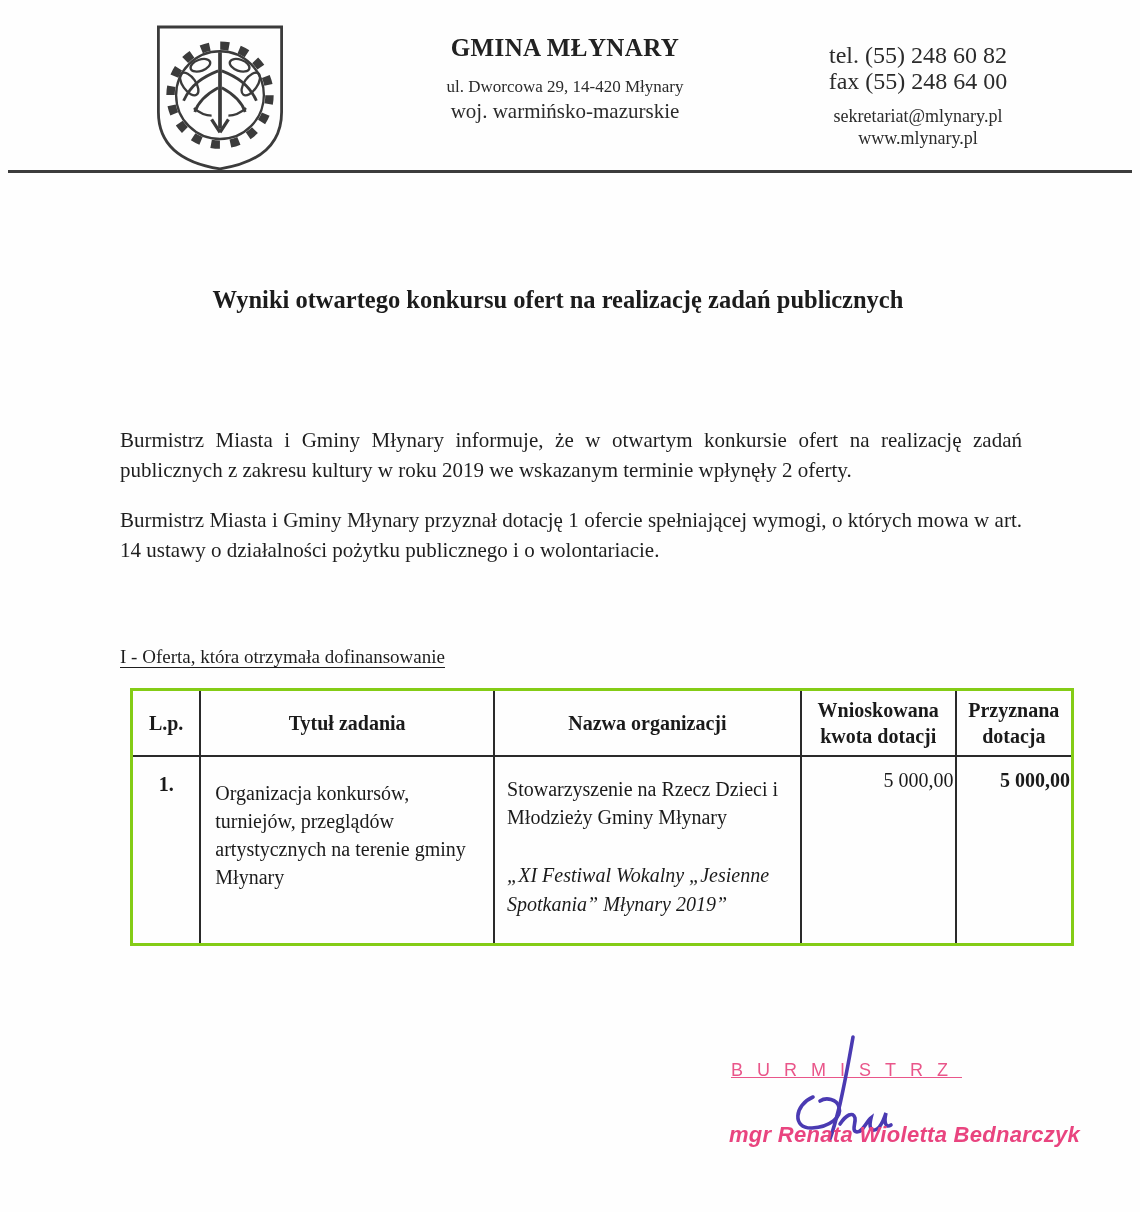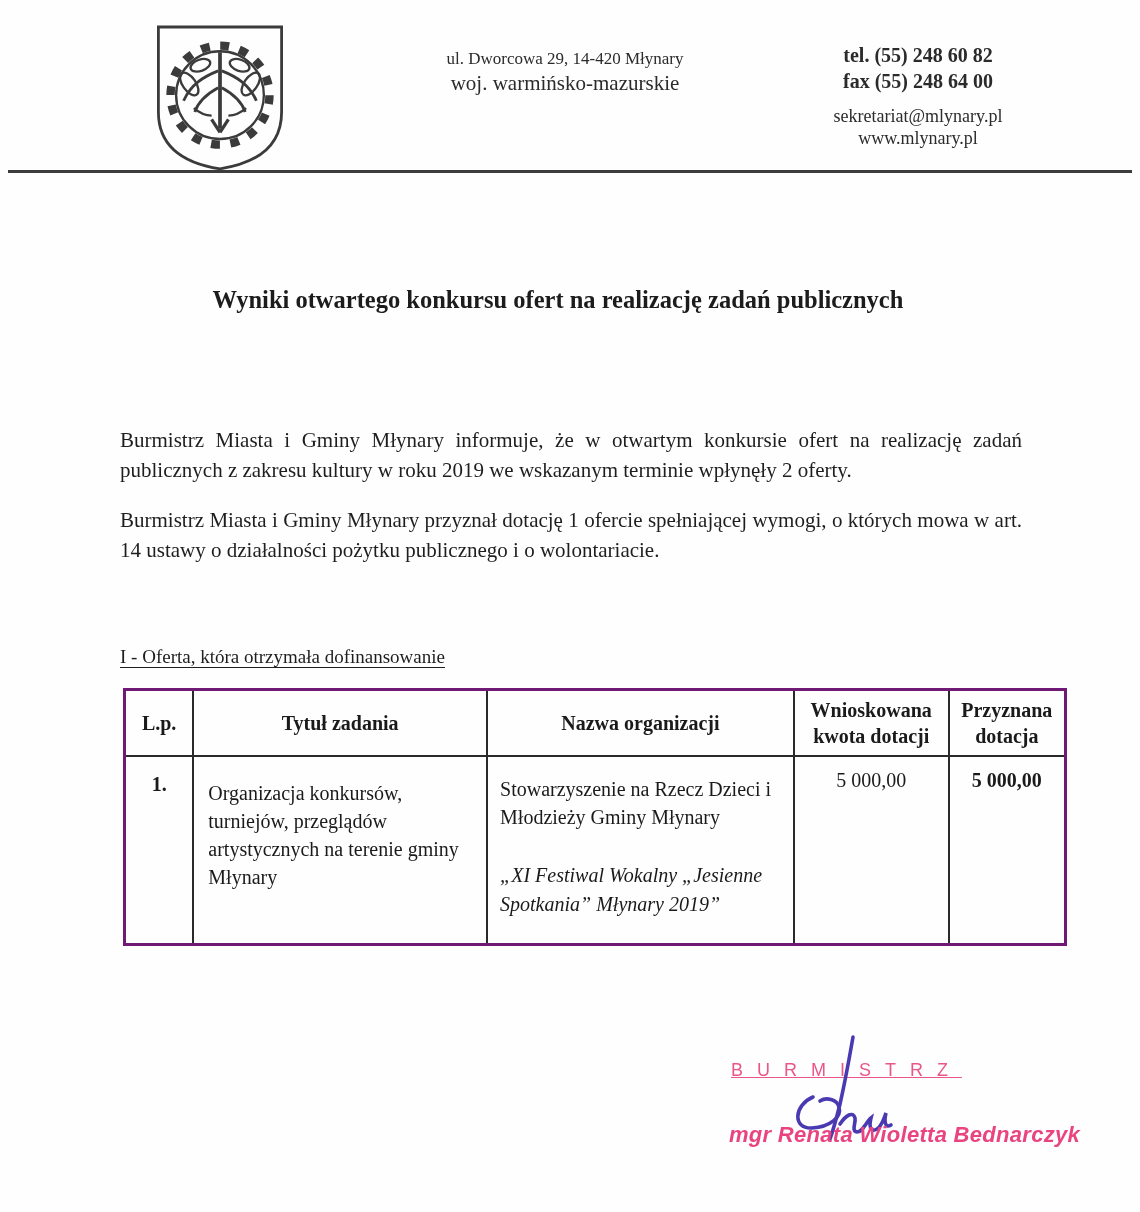--- a/index.html
+++ b/index.html
@@ -13,48 +13,48 @@
   .abs{position:absolute;}
 
   
   .logo{left:150px;top:22px;width:140px;height:150px;}
   .head-center{left:335px;top:34px;width:460px;text-align:center;color:#2b2b2b;}
   .org-name{font-size:25px;font-weight:bold;letter-spacing:.4px;color:#222;}
   .addr1{font-size:17px;margin-top:15px;}
   .addr2{font-size:21px;margin-top:2px;}
   .regon-row{margin-top:14px;font-size:19.5px;display:flex;justify-content:center;gap:14px;}
   .head-right{left:808px;top:42px;width:220px;text-align:center;color:#2b2b2b;}
-  .tel,.fax{font-size:20px;line-height:26px;font-weight:bold;}
+  .tel,.fax{font-size:24px;line-height:26px;}
   .email{font-size:18px;margin-top:11px;line-height:22px;}
   .www{font-size:18px;line-height:22px;}
   .rule{left:8px;top:170px;width:1124px;height:2.5px;background:#3c3c3c;}
 
   
   .doc-title{left:0;top:283px;width:1116px;text-align:center;
     font-size:24.5px;font-weight:bold;line-height:34px;color:#1c1c1c;}
   .para{left:120px;width:902px;font-size:21px;line-height:30px;
     text-align:justify;color:#1e1e1e;}
   .para1{top:425px;}
   .para2{top:505px;}
   .section-heading{left:120px;top:646px;font-size:19px;color:#1e1e1e;
     text-decoration:underline;text-underline-offset:4px;}
 
   
   .grant-table{left:123px;top:688px;width:944px;border-collapse:collapse;
     font-size:20px;color:#1a1a1a;}
   .grant-table th,.grant-table td{border:2px solid #2a2a2a;}
-  .grant-table{border:3px solid #701a75;}
+  .grant-table{border:3px solid #84cc16;margin-left:7px;}
   .grant-table th{font-weight:bold;text-align:center;vertical-align:middle;
     padding:6px 4px;line-height:26px;height:50px;}
   .grant-table td{vertical-align:top;}
   td.cell-lp{text-align:center;font-weight:bold;padding-top:16px;}
   td.cell-task{font-weight:normal;padding:22px 14px 0 14px;line-height:28px;}
   td.cell-org{padding:18px 14px 0 12px;line-height:28px;}
   .project-name{font-style:italic;margin-top:30px;line-height:29px;}
-  td.cell-amount{text-align:center;padding-top:12px;}
+  td.cell-amount{text-align:right;padding-top:12px;}
   td.cell-amount.granted{font-weight:bold;}
   .body-row{height:188px;}
 
   
   .sig-role{left:731px;top:1060px;font-family:"Liberation Sans",sans-serif;
     font-size:18px;letter-spacing:14px;color:#e9568a;text-decoration:underline;}
   .sig-scribble{left:789px;top:1034px;width:112px;height:112px;}
   .sig-name{left:729px;top:1122px;font-family:"Liberation Sans",sans-serif;
     font-style:italic;font-weight:700;font-size:22px;color:#e9447f;letter-spacing:.3px;}
 </style>
@@ -72,20 +72,21 @@
     <path d="M73 70 C62 76 52 84 48 96 M77 70 C88 76 98 84 102 96" stroke-width="3"></path>
     <ellipse cx="42" cy="66" rx="7" ry="14" transform="rotate(-35 42 66)" stroke-width="2.5"></ellipse>
     <ellipse cx="108" cy="66" rx="7" ry="14" transform="rotate(35 108 66)" stroke-width="2.5"></ellipse>
     <ellipse cx="54" cy="46" rx="11" ry="6" transform="rotate(-20 54 46)" stroke-width="2.5"></ellipse>
     <ellipse cx="96" cy="46" rx="11" ry="6" transform="rotate(20 96 46)" stroke-width="2.5"></ellipse>
     <path d="M47 92 C54 98 60 100 66 100 M103 92 C96 98 90 100 84 100" stroke-width="2.5"></path>
   </svg>
 </div>
 
 <div class="abs head-center">
+  <div class="org-name">GMINA MŁYNARY</div>
   <div class="addr1">ul. Dworcowa 29, 14-420 Młynary</div>
   <div class="addr2">woj. warmińsko-mazurskie</div>
 </div>
 
 <div class="abs head-right">
   <div class="tel">tel. (55) 248 60 82</div>
   <div class="fax">fax (55) 248 64 00</div>
   <div class="email">sekretariat@mlynary.pl</div>
   <div class="www">www.mlynary.pl</div>
 </div>

